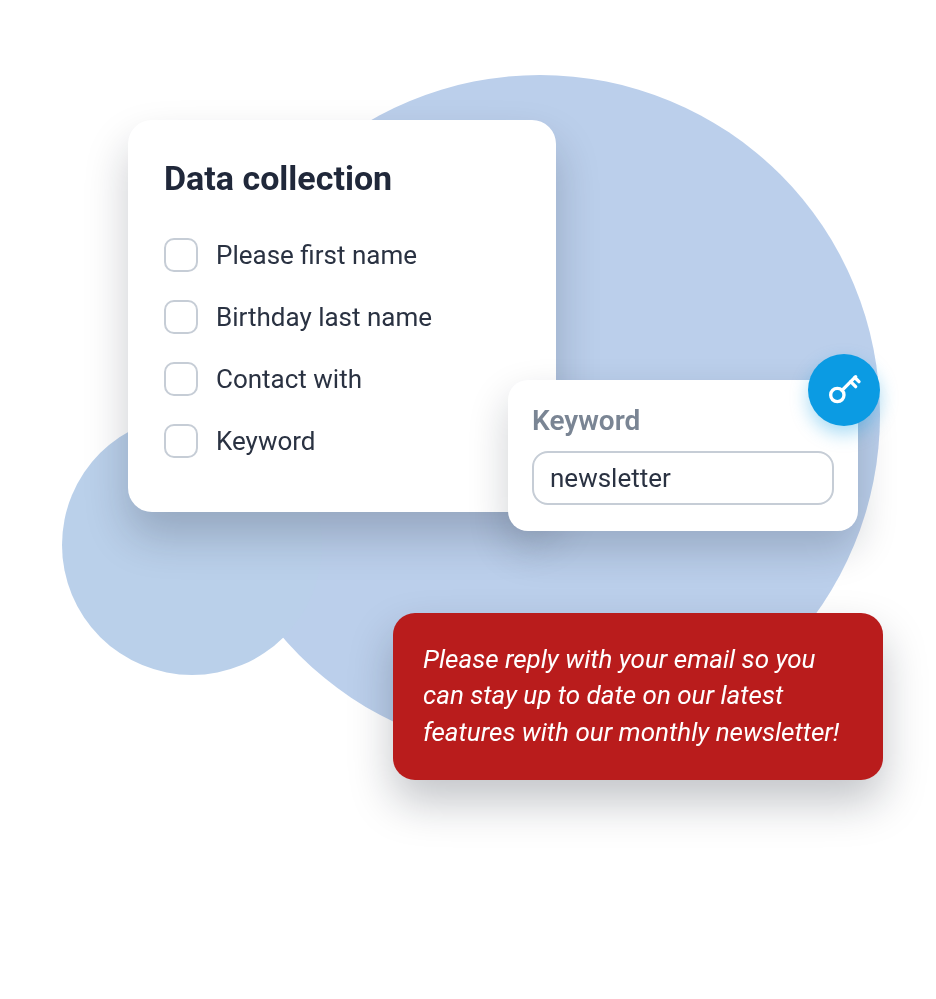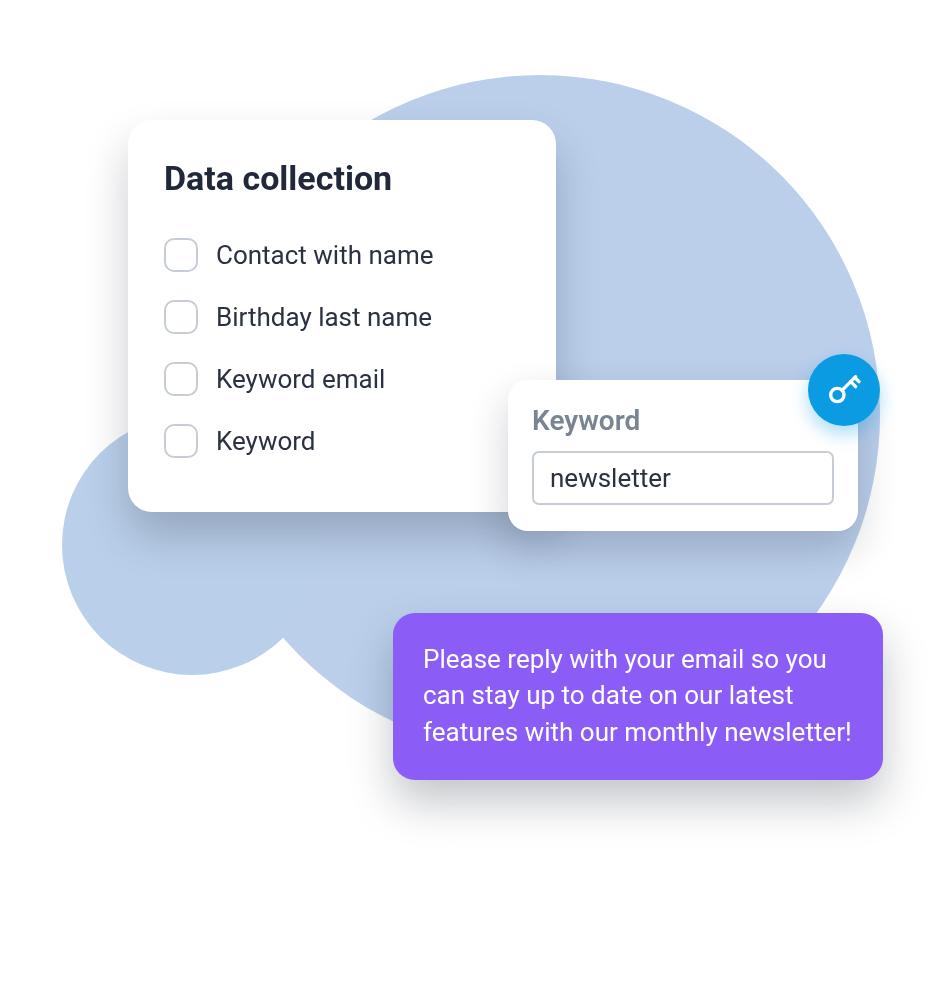--- a/index.html
+++ b/index.html
@@ -88,21 +88,21 @@
     color: #7A8594;
     margin-bottom: 14px;
   }
   .keyword-input {
     width: 100%;
     font-size: 26px;
     color: #2A3242;
     font-family: inherit;
     padding: 10px 16px;
     border: 2px solid #C6CDD6;
-    border-radius: 7px;
+    border-radius: 16px;
     background: #fff;
     outline: none;
   }
   .key-badge {
     position: absolute;
     right: -22px;
     top: -26px;
     width: 72px;
     height: 72px;
     border-radius: 50%;
@@ -113,53 +113,54 @@
     box-shadow: 0 8px 18px rgba(11,155,227,0.35);
   }
   .key-badge svg { width: 40px; height: 40px; display: block; }
 
   
   .bubble {
     position: absolute;
     left: 393px;
     top: 613px;
     width: 490px;
-    background: #8b5cf6;
+    background: #b91c1c;
     color: #ffffff;
     border-radius: 22px;
     padding: 28px 30px 30px 30px;
     font-size: 26px;
     line-height: 1.4;
     font-weight: 400;
     box-shadow: 0 22px 44px rgba(16,24,40,0.25);
+    font-style: italic;
   }
 </style>
 </head>
 <body>
 
 <div class="stage">
   <div class="bg-circle-large"></div>
   <div class="bg-circle-small"></div>
 
   <div class="card-data">
     <h2>Data collection</h2>
 
     <div class="check-row">
       <div class="checkbox"></div>
-      <span class="check-label">Contact with name</span>
+      <span class="check-label">Please first name</span>
     </div>
 
     <div class="check-row">
       <div class="checkbox"></div>
       <span class="check-label">Birthday last name</span>
     </div>
 
     <div class="check-row">
       <div class="checkbox"></div>
-      <span class="check-label">Keyword email</span>
+      <span class="check-label">Contact with</span>
     </div>
 
 
     <div class="check-row">
       <div class="checkbox"></div>
       <span class="check-label">Keyword</span>
     </div>
   </div>
 
   <div class="card-keyword">

